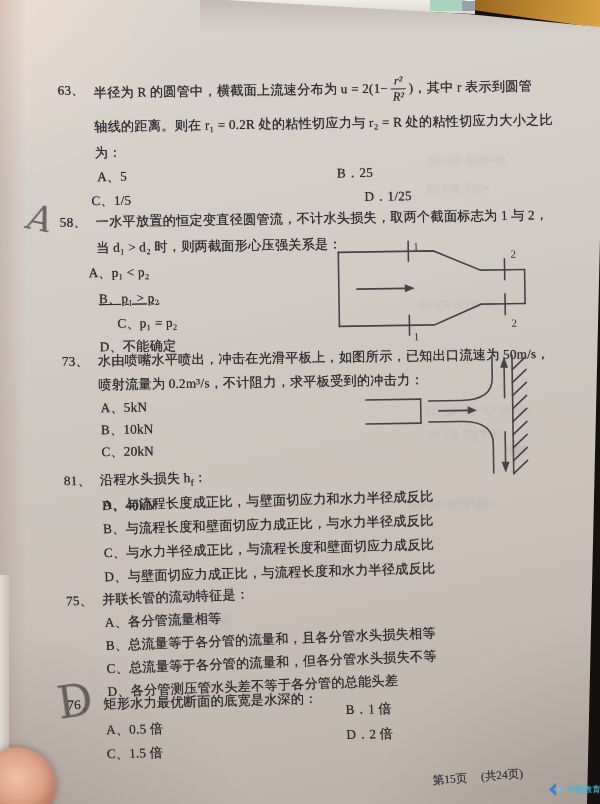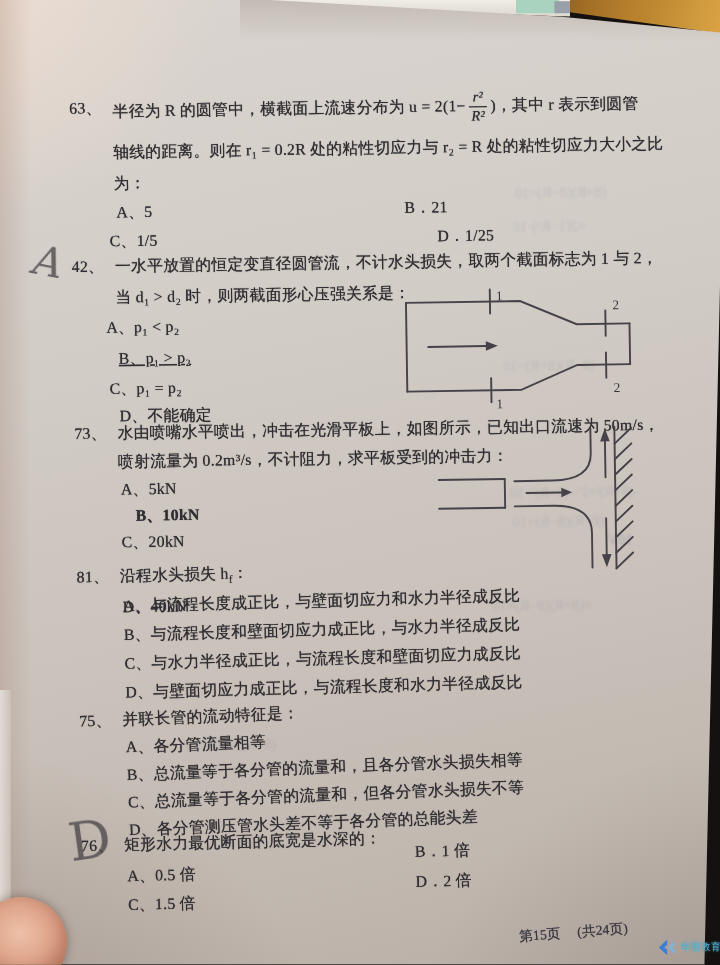--- a/index.html
+++ b/index.html
@@ -113,32 +113,32 @@
           <span>半径为 R 的圆管中，横截面上流速分布为 u = 2(1−</span>
             <span class="frac">
               <span class="fnum">r²</span>
               <span class="fden">R²</span>
             </span>
             <span>)，其中 r 表示到圆管</span>
         </div>
         <div class="ln" style="left:36px;top:37px;">轴线的距离。则在 r₁ = 0.2R 处的粘性切应力与 r₂ = R 处的粘性切应力大小之比</div>
         <div class="ln" style="left:36px;top:63px;">为：</div>
         <span class="opt" style="left:38px;top:87px;">A、5</span>
-        <span class="opt" style="left:278px;top:87px;">B．21</span>
+        <span class="opt" style="left:278px;top:87px;">B．25</span>
         <span class="opt" style="left:32px;top:111px;">C、1/5</span>
         <span class="opt" style="left:278px;top:111px;margin-left:27px;">D．1/25</span>
       </div>
 
       <div class="q" style="top:210px;">
-        <span class="qnum">42、</span>
+        <span class="qnum">58、</span>
         <div class="ln" style="left:36px;top:0;">一水平放置的恒定变直径圆管流，不计水头损失，取两个截面标志为 1 与 2，</div>
         <div class="ln" style="left:36px;top:26px;">当 d₁ &gt; d₂ 时，则两截面形心压强关系是：</div>
         <span class="opt" style="left:28px;top:51px;">A、p₁ &lt; p₂</span>
         <span class="opt" style="left:38px;top:77px;text-decoration:underline;">B、p₁ &gt; p₂</span>
-        <span class="opt" style="left:30px;top:102px;">C、p₁ = p₂</span>
+        <span class="opt" style="left:56px;top:102px;">C、p₁ = p₂</span>
         <span class="opt" style="left:38px;top:125px;">D、不能确定</span>
       </div>
 
       <svg class="diag" style="left:330px;top:241px;" width="210" height="102" viewBox="0 0 210 102">
         <path d="M10,12 L10,86"></path>
         <path d="M10,12 L105,12 L152,32 L196,32"></path>
         <path d="M10,86 L105,86 L152,66 L196,66"></path>
         <path d="M196,32 L196,66"></path>
         <line x1="28" y1="49" x2="76" y2="49"></line>
         <polygon points="76,45 86,49 76,53"></polygon>
@@ -150,21 +150,21 @@
         <text x="182" y="20">2</text>
         <line x1="176" y1="56" x2="176" y2="77"></line>
         <text x="182" y="89">2</text>
       </svg>
 
       <div class="q" style="top:349px;">
         <span class="qnum">73、</span>
         <div class="ln" style="left:36px;top:0;">水由喷嘴水平喷出，冲击在光滑平板上，如图所示，已知出口流速为 50m/s，</div>
         <div class="ln" style="left:36px;top:24px;">喷射流量为 0.2m³/s，不计阻力，求平板受到的冲击力：</div>
         <span class="opt" style="left:38px;top:47px;">A、5kN</span>
-        <span class="opt" style="left:50px;top:69px;font-weight:bold;">B、10kN</span>
+        <span class="opt" style="left:38px;top:69px;">B、10kN</span>
         <span class="opt" style="left:38px;top:91px;">C、20kN</span>
         <span class="opt" style="left:38px;top:113px;margin-top:32px;">D、40kN</span>
       </div>
 
       <svg class="diag" style="left:362px;top:355px;" width="175" height="126" viewBox="0 0 175 126">
         <path d="M3,46 L58,46"></path>
         <path d="M3,70 L58,70"></path>
         <path d="M58,46 L58,70"></path>
         <path d="M66,48 L98,48 C114,48 130,44 130,26 L130,5"></path>
         <path d="M66,69 L98,69 C114,69 130,73 130,92 L130,121"></path>

